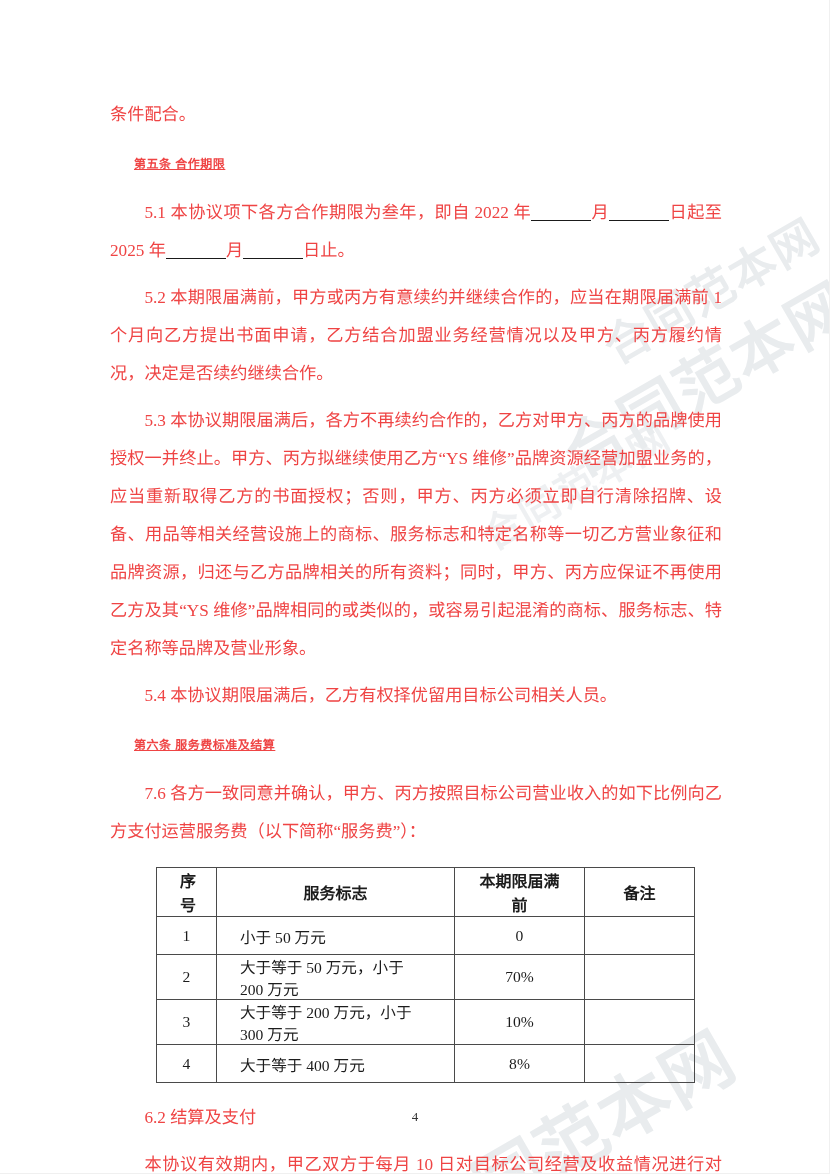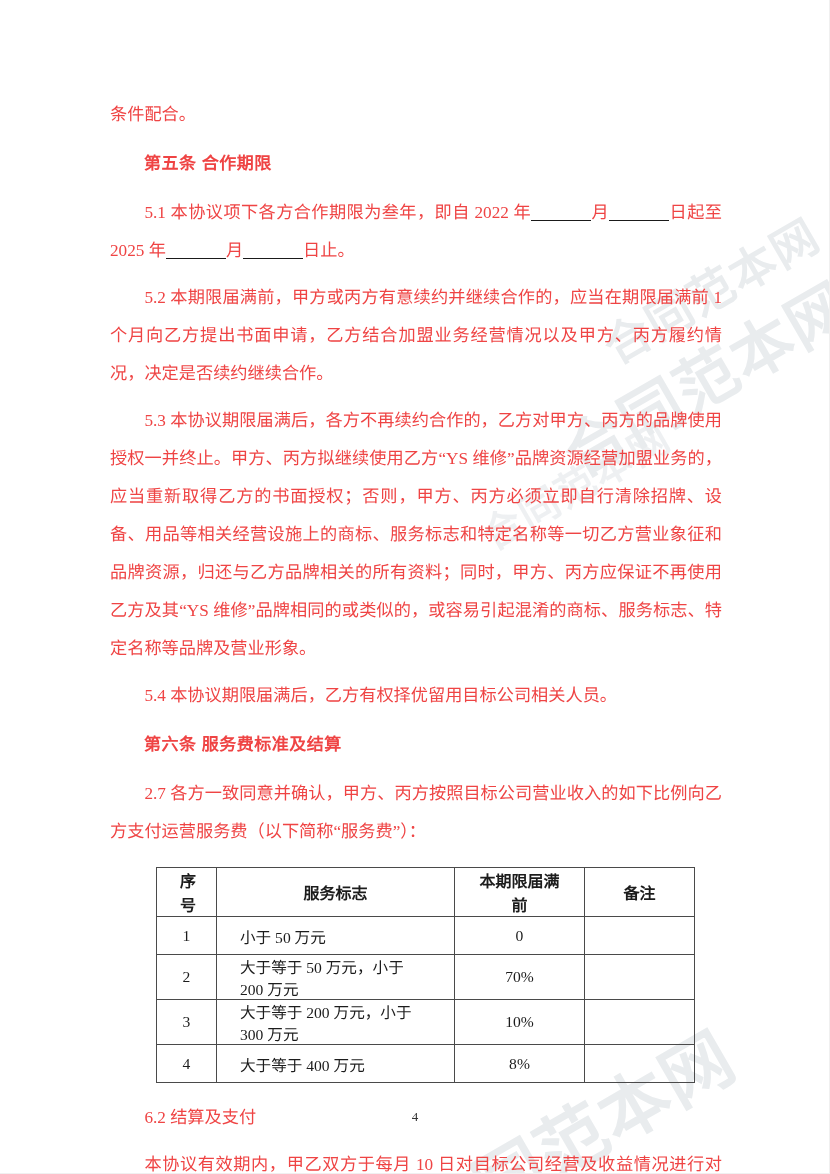--- a/index.html
+++ b/index.html
@@ -65,22 +65,23 @@
   .para-noindent {
     text-indent: 0;
     margin-bottom: 9px;
   }
   .heading {
     text-indent: 2em;
     font-weight: bold;
     margin-top: 11px;
     margin-bottom: 11px;
     font-family: "Liberation Sans", "DejaVu Sans", sans-serif;
-    font-size: 17px;
+    font-size: 12px;
     letter-spacing: .5px;
+    text-decoration: underline;
   }
   .blank-line {
     display: inline-block;
     width: 60px;
     border-bottom: 1px solid #1a1a1a;
     vertical-align: -3px;
   }
   table.fee-table {
     border-collapse: collapse;
     width: 538px;
@@ -139,21 +140,21 @@
     <p class="para"><span>5.1 本协议项下各方合作期限为叁年，即自 2022 年</span><span class="blank-line"></span><span>月</span><span class="blank-line"></span><span>日起至 2025 年</span><span class="blank-line"></span><span>月</span><span class="blank-line"></span><span>日止。</span></p>
 
     <p class="para">5.2 本期限届满前，甲方或丙方有意续约并继续合作的，应当在期限届满前 1 个月向乙方提出书面申请，乙方结合加盟业务经营情况以及甲方、丙方履约情况，决定是否续约继续合作。</p>
 
     <p class="para">5.3 本协议期限届满后，各方不再续约合作的，乙方对甲方、丙方的品牌使用授权一并终止。甲方、丙方拟继续使用乙方“YS 维修”品牌资源经营加盟业务的，应当重新取得乙方的书面授权；否则，甲方、丙方必须立即自行清除招牌、设备、用品等相关经营设施上的商标、服务标志和特定名称等一切乙方营业象征和品牌资源，归还与乙方品牌相关的所有资料；同时，甲方、丙方应保证不再使用乙方及其“YS 维修”品牌相同的或类似的，或容易引起混淆的商标、服务标志、特定名称等品牌及营业形象。</p>
 
     <p class="para">5.4 本协议期限届满后，乙方有权择优留用目标公司相关人员。</p>
 
     <p class="heading">第六条  服务费标准及结算</p>
 
-    <p class="para">2.7 各方一致同意并确认，甲方、丙方按照目标公司营业收入的如下比例向乙方支付运营服务费（以下简称“服务费”）：</p>
+    <p class="para">7.6 各方一致同意并确认，甲方、丙方按照目标公司营业收入的如下比例向乙方支付运营服务费（以下简称“服务费”）：</p>
 
     <table class="fee-table">
       <thead>
         <tr>
           <th class="col-no">序号</th>
           <th class="col-range">服务标志</th>
           <th class="col-rate">本期限届满前</th>
           <th class="col-note">备注</th>
         </tr>
       </thead>

